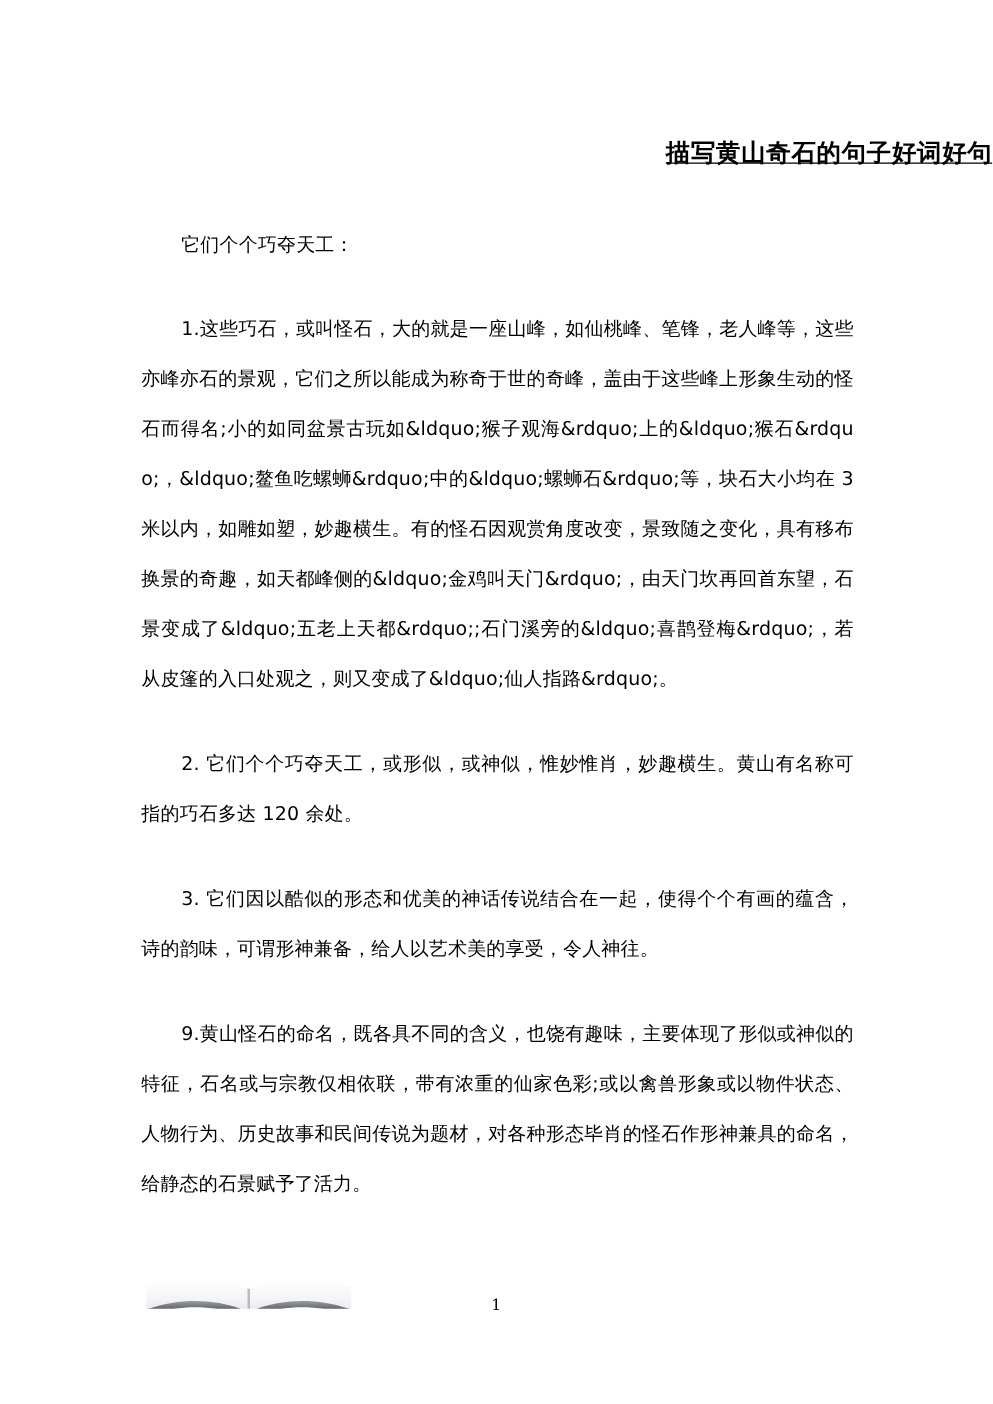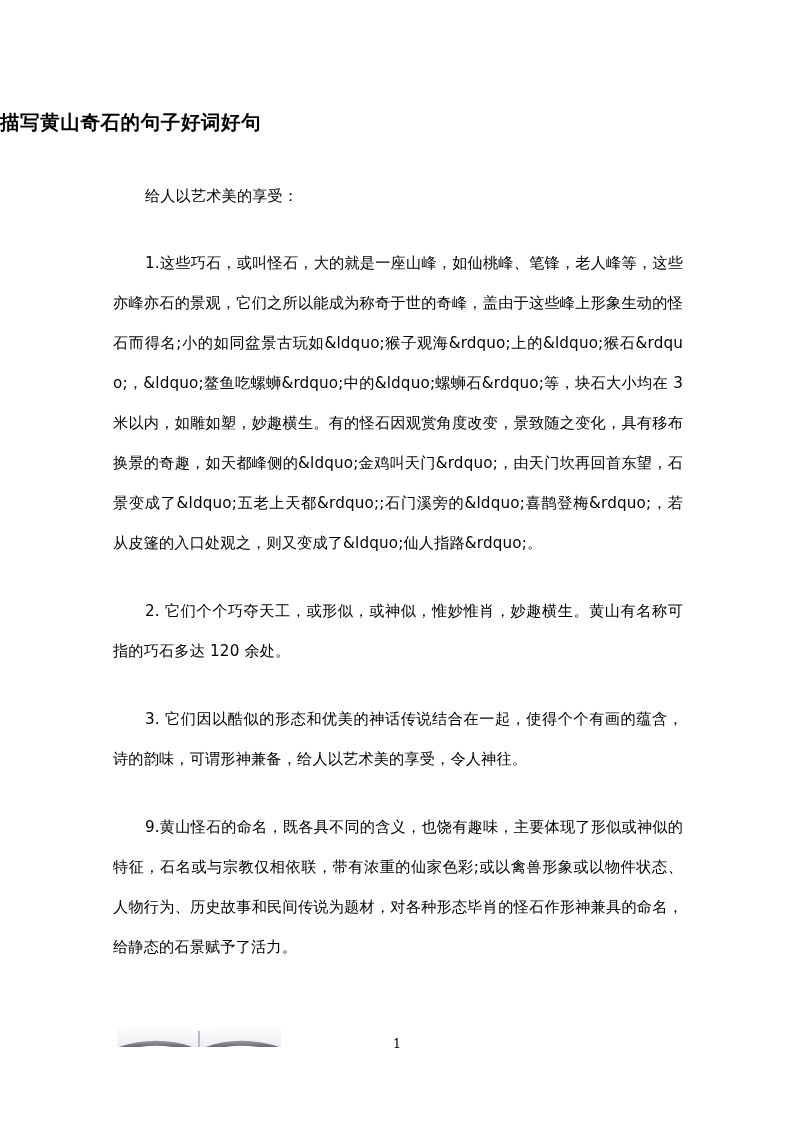--- a/index.html
+++ b/index.html
@@ -17,25 +17,26 @@
     height: 1123px;
     background: #ffffff;
     overflow: hidden;
     box-sizing: border-box;
   }
   .doc-title {
     position: absolute;
     left: 0;
     top: 98px;
     width: 794px;
-    text-align: left;
+    text-align: right;
     font-size: 19.5px;
     font-weight: bold;
     letter-spacing: 0.6px;
     line-height: 1.25;
+    text-decoration: underline;
   }
   .body-block {
     position: absolute;
     left: 113px;
     top: 176px;
     width: 570px;
   }
   .para {
     font-size: 15.2px;
     line-height: 40px;
@@ -78,21 +79,21 @@
 </style>
 </head>
 <body>
 
 <div class="page">
 
   <h1 class="doc-title">描写黄山奇石的句子好词好句</h1>
 
   <div class="body-block">
 
-    <p class="para indent2">给人以艺术美的享受：</p>
+    <p class="para indent2">它们个个巧夺天工：</p>
 
     <div class="gap-sm"></div>
 
     <p class="para indent2">1.这些巧石，或叫怪石，大的就是一座山峰，如仙桃峰、笔锋，老人峰等，这些亦峰亦石的景观，它们之所以能成为称奇于世的奇峰，盖由于这些峰上形象生动的怪石而得名;小的如同盆景古玩如&amp;ldquo;猴子观海&amp;rdquo;上的&amp;ldquo;猴石&amp;rdquo;，&amp;ldquo;鳌鱼吃螺蛳&amp;rdquo;中的&amp;ldquo;螺蛳石&amp;rdquo;等，块石大小均在 3 米以内，如雕如塑，妙趣横生。有的怪石因观赏角度改变，景致随之变化，具有移布换景的奇趣，如天都峰侧的&amp;ldquo;金鸡叫天门&amp;rdquo;，由天门坎再回首东望，石景变成了&amp;ldquo;五老上天都&amp;rdquo;;石门溪旁的&amp;ldquo;喜鹊登梅&amp;rdquo;，若从皮篷的入口处观之，则又变成了&amp;ldquo;仙人指路&amp;rdquo;。</p>
 
     <div class="gap-md"></div>
 
     <p class="para indent2">2. 它们个个巧夺天工，或形似，或神似，惟妙惟肖，妙趣横生。黄山有名称可指的巧石多达 120 余处。</p>
 
     <div class="gap-md"></div>

